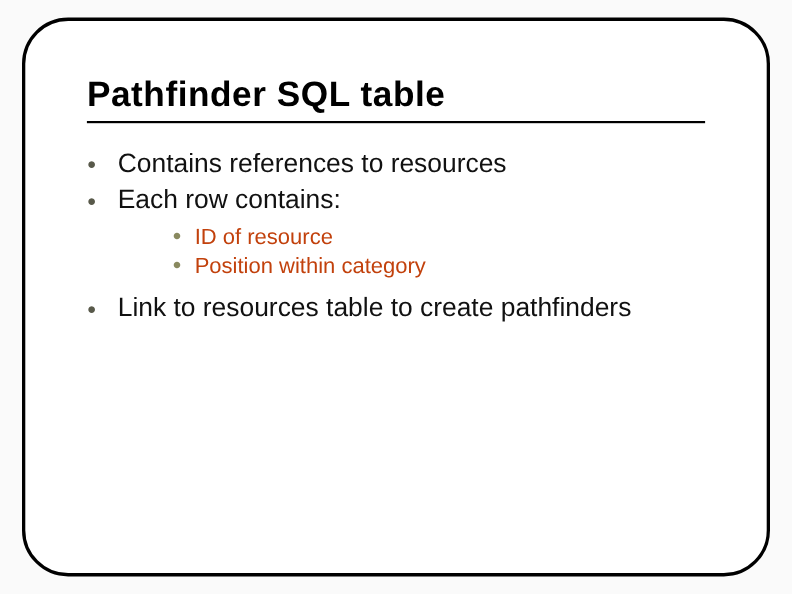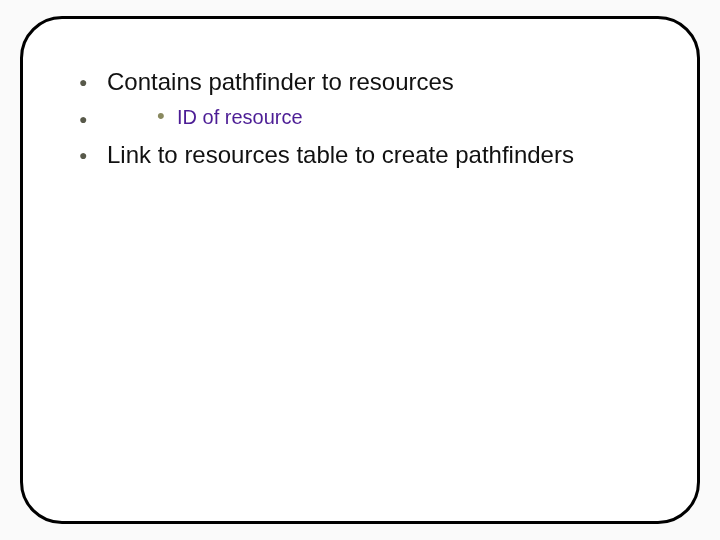--- a/index.html
+++ b/index.html
@@ -48,50 +48,55 @@
       left: 0;
       top: 0;
       font-size: 14px;
       color: #58594a;
       line-height: 30px;
     }
     .spacer-top { }
     ul.sub-list {
       list-style: none;
       font-size: 20px;
-      color: #4c1d95;
+      color: #c2410c;
       margin: 6px 0 10px 50px;
       line-height: 1.3;
     }
     ul.sub-list > li {
       position: relative;
       padding-left: 20px;
     }
     ul.sub-list > li::before {
       content: "•";
       position: absolute;
       left: 0;
       top: -2px;
       font-size: 22px;
       color: #89895f;
     }
   </style>
 </head>
 <body>
 
 <div class="slide-frame">
+  <h1 class="slide-title">Pathfinder SQL table</h1>
 
   <ul class="main-list">
     <li>
-      <span>Contains pathfinder to resources</span>
+      <span>Contains references to resources</span>
     </li>
     <li>
+      <span>Each row contains:</span>
       <ul class="sub-list">
         <li>
           <span>ID of resource</span>
+        </li>
+        <li>
+          <span>Position within category</span>
         </li>
       </ul>
     </li>
     <li class="spacer-top">
       <span>Link to resources table to create pathfinders</span>
     </li>
   </ul>
 </div>
 
 </body></html>

